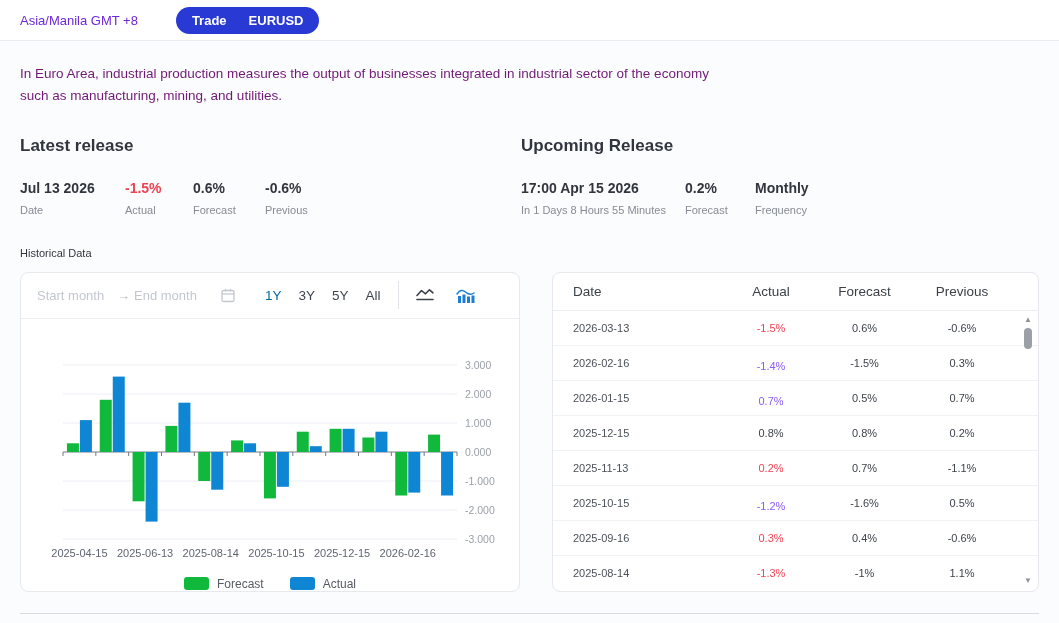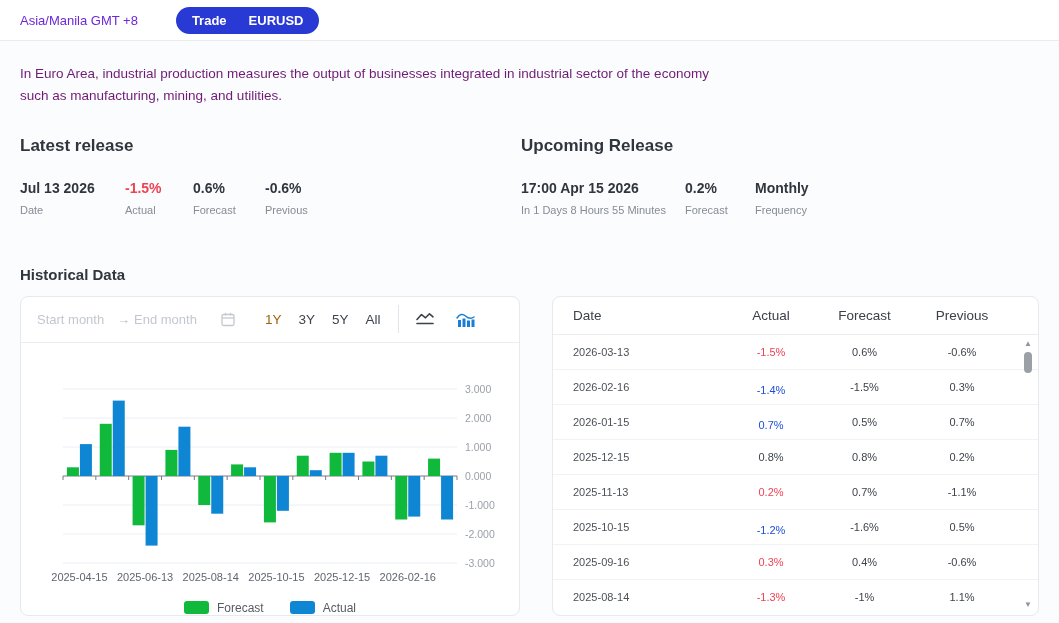--- a/index.html
+++ b/index.html
@@ -20,58 +20,58 @@
   .releases { display:flex; margin-top:29px; }
   .rel-col-left { width:501px; flex:0 0 501px; }
   .rel-col-right { flex:1; }
   .rel-heading { font-size:17px; font-weight:700; color:#31363e; margin-bottom:24px; }
   .rel-values { display:flex; }
   .rel-block .val { font-size:14px; font-weight:700; color:#31363e; }
   .rel-block .lbl { font-size:11px; color:#868b94; margin-top:8px; }
   .w-date { width:105px; } .w-actual { width:68px; } .w-fc { width:72px; }
   .w-dt { width:164px; } .w-fc2 { width:70px; }
   .val.red { color:#ee4351; }
-  .hist-heading { margin-top:50px; font-size:15px; font-weight:700; color:#31363e; }
+  .hist-heading { margin-top:31px; font-size:11px; font-weight:400; color:#31363e; }
   
   .cards { display:flex; gap:32px; margin-top:13px; }
   .card { background:#fff; border:1px solid #e7e9ee; border-radius:8px; height:320px; }
   .chart-card { width:500px; position:relative; }
   .table-card { width:505px; position:relative; }
   
   .chart-toolbar { height:46px; border-bottom:1px solid #ededf1; display:flex;
                    align-items:center; padding:0 16px; }
   .month-input { border:none; outline:none; width:80px; font-size:13px; color:#3e4450;
                  font-family:inherit; background:transparent; }
   .month-input::placeholder { color:#c3c7cf; }
   .range-arrow { color:#b9bdc5; font-size:13px; margin:0 4px 0 0; }
   .cal-icon { margin-left:6px; display:flex; }
   .ranges { display:flex; gap:15px; margin-left:28px; }
   .range-btn { background:none; border:none; font-size:13.5px; color:#3e4450; cursor:pointer;
                padding:2px 1px; font-family:inherit; }
-  .range-btn.active { color:#a16207; }
+  .range-btn.active { color:#0369a1; }
   .tb-divider { width:1px; height:28px; background:#e2e4e9; margin:0 16px; }
   .chart-type { display:flex; gap:20px; align-items:center; }
   .icon-btn { background:none; border:none; cursor:pointer; padding:0; display:flex; }
   
   .legend { height:24px; display:flex; justify-content:center; align-items:center; gap:26px; }
   .legend-item { display:flex; align-items:center; gap:8px; cursor:pointer; }
   .legend-swatch { width:25px; height:13px; border-radius:3px; }
   .legend-label { font-size:12px; color:#565b63; }
   
   .t-head { display:grid; grid-template-columns:1fr 92px 95px 100px 26px; height:38px;
             align-items:center; padding-left:20px; border-bottom:1px solid #ebedf1; }
   .t-head .th { font-size:13.5px; color:#3c4148; }
   .t-head .th.num { text-align:center; }
   .t-row { display:grid; grid-template-columns:1fr 92px 95px 100px 26px; height:35px;
            align-items:center; padding-left:20px; border-bottom:1px solid #f1f2f5; }
   .t-row:last-child { border-bottom:none; }
   .t-cell { font-size:11px; color:#3e434b; }
   .t-cell.date { color:#4c5158; }
   .t-cell.num { text-align:center; }
-  .c-red { color:#ef4355; } .c-green { color:#1d4ed8;margin-top:6px; } .c-def { color:#3e434b; }
+  .c-red { color:#ef4355; } .c-green { color:#8b5cf6;margin-top:6px; } .c-def { color:#3e434b; }
   
   .scrollbar { position:absolute; top:42px; bottom:5px; right:4px; width:12px; }
   .sb-up { position:absolute; top:0; left:0; width:12px; text-align:center;
            font-size:8px; color:#8f939a; cursor:pointer; line-height:10px; }
   .sb-thumb { position:absolute; top:13px; left:2px; width:8px; height:21px;
               background:#9b9fa6; border-radius:4px; cursor:pointer; }
   .sb-down { position:absolute; bottom:0; left:0; width:12px; text-align:center;
              font-size:8px; color:#8f939a; cursor:pointer; line-height:10px; }
   
   .bottom-rule { margin:21px 0 0 0; border:none; border-top:1px solid #d9dbde; }

